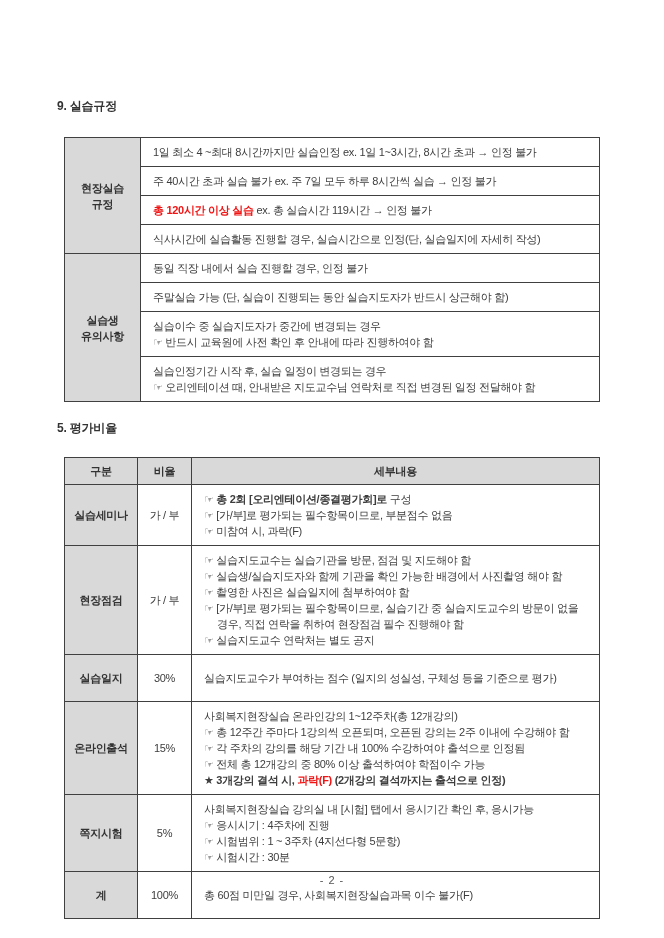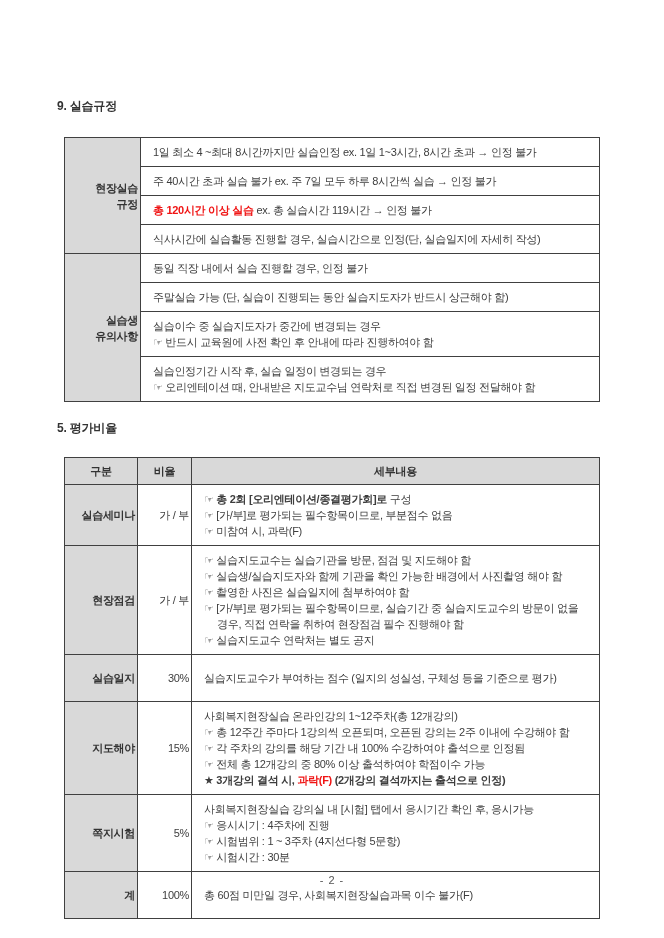--- a/index.html
+++ b/index.html
@@ -24,29 +24,29 @@
   #t1{margin-top:22px;}
   #t2{margin-top:20px;}
   .sec-title + table{}
   td,th{
     border:1px solid var(--border-color,#404040);
     font-size:11px;line-height:16px;vertical-align:middle;
     letter-spacing:-0.3px;
   }
   .label-cell{
     background:var(--cell-gray,#d9d9d9);
-    font-weight:bold;text-align:right;color:#333333;
+    font-weight:bold;text-align:center;color:#333333;
     padding:15px 2px;
   }
   .head-cell{
     background:var(--cell-gray,#d9d9d9);
     font-weight:bold;text-align:center;color:#333333;
     padding:5px 2px;
   }
-  .ratio-cell{text-align:right;padding:10px 2px;}
+  .ratio-cell{text-align:center;padding:10px 2px;}
   .detail-cell{padding:6px 12px;text-align:left;}
   .dline{padding-left:13px;text-indent:-13px;word-break:keep-all;}
   .footer{
     position:absolute;left:0;top:874px;width:664px;
     text-align:center;font-size:11px;color:#555555;letter-spacing:1px;
   }
   .gap-after-t1{height:18px;}
 </style>
 </head>
 <body>
@@ -161,21 +161,21 @@
             <td class="label-cell">
               <div>실습일지</div>
             </td>
             <td class="ratio-cell">30%</td>
             <td class="detail-cell">
               <div class="dline"><span>실습지도교수가 부여하는 점수 (일지의 성실성, 구체성 등을 기준으로 평가)</span></div>
             </td>
           </tr>
           <tr>
             <td class="label-cell">
-              <div>지도해야</div>
+              <div>온라인출석</div>
             </td>
             <td class="ratio-cell">15%</td>
             <td class="detail-cell">
               <div class="dline"><span>사회복지현장실습 온라인강의 1~12주차(총 12개강의)</span></div>
               <div class="dline"><span>☞ 총 12주간 주마다 1강의씩 오픈되며, 오픈된 강의는 2주 이내에 수강해야 함</span></div>
               <div class="dline"><span>☞ 각 주차의 강의를 해당 기간 내 100% 수강하여야 출석으로 인정됨</span></div>
               <div class="dline"><span>☞ 전체 총 12개강의 중 80% 이상 출석하여야 학점이수 가능</span></div>
               <div class="dline"><span style="font-weight: bold;">★ 3개강의 결석 시, </span><span style="font-weight: bold; color: rgb(240, 20, 20);">과락(F)</span><span style="font-weight: bold;"> (2개강의 결석까지는 출석으로 인정)</span></div>
             </td>
           </tr>

